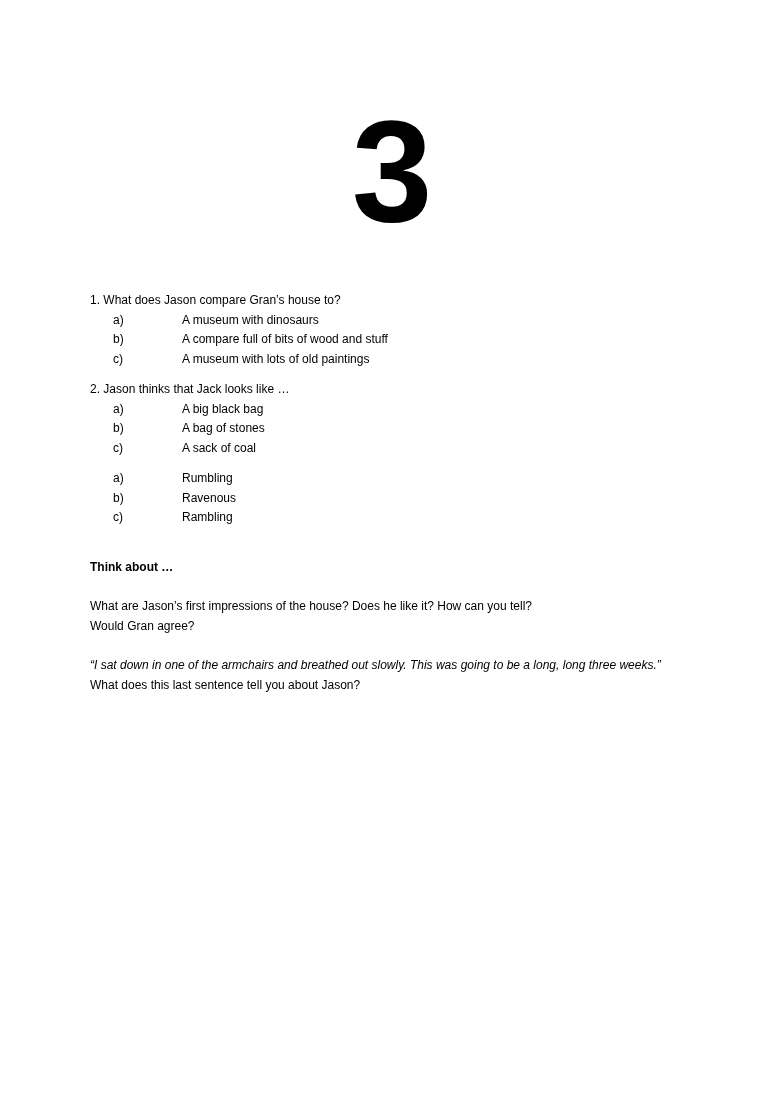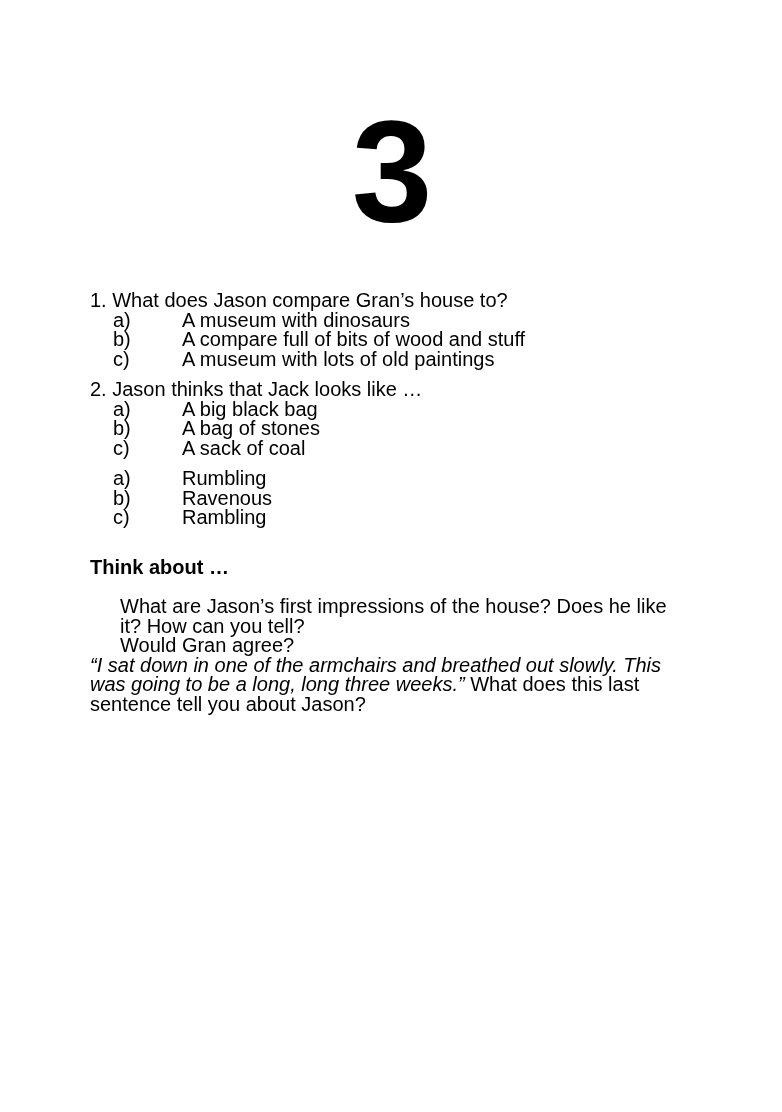--- a/index.html
+++ b/index.html
@@ -16,41 +16,41 @@
   .page-number {
     margin-top: 99px;
     font-size: 145px;
     line-height: 1;
     font-weight: bold;
     text-align: center;
     letter-spacing: -2px;
   }
   .content {
     margin: 47px 90px 0 90px;
-    font-size: 20px;
+    font-size: 12px;
     line-height: 19.5px;
   }
   .question { margin-bottom: 11px; }
   .q-text { }
   .option {
     display: flex;
     align-items: baseline;
   }
   .opt-letter {
     margin-left: 23px;
     width: 25px;
     flex: 0 0 25px;
   }
   .opt-text { flex: 1; margin-left: 44px; }
   .think-heading {
     font-weight: bold;
     margin-top: 30px;
   }
-  .think-lines { margin-top: 20px; margin-left: 30px; }
-  .quote { }
+  .think-lines { margin-top: 20px; }
+  .quote { margin-top: 20px; }
   .italic { font-style: italic; }
 </style>
 </head>
 <body>
 
 <div class="page">
 
   <div class="page-number">3</div>
 
   <div class="content">

